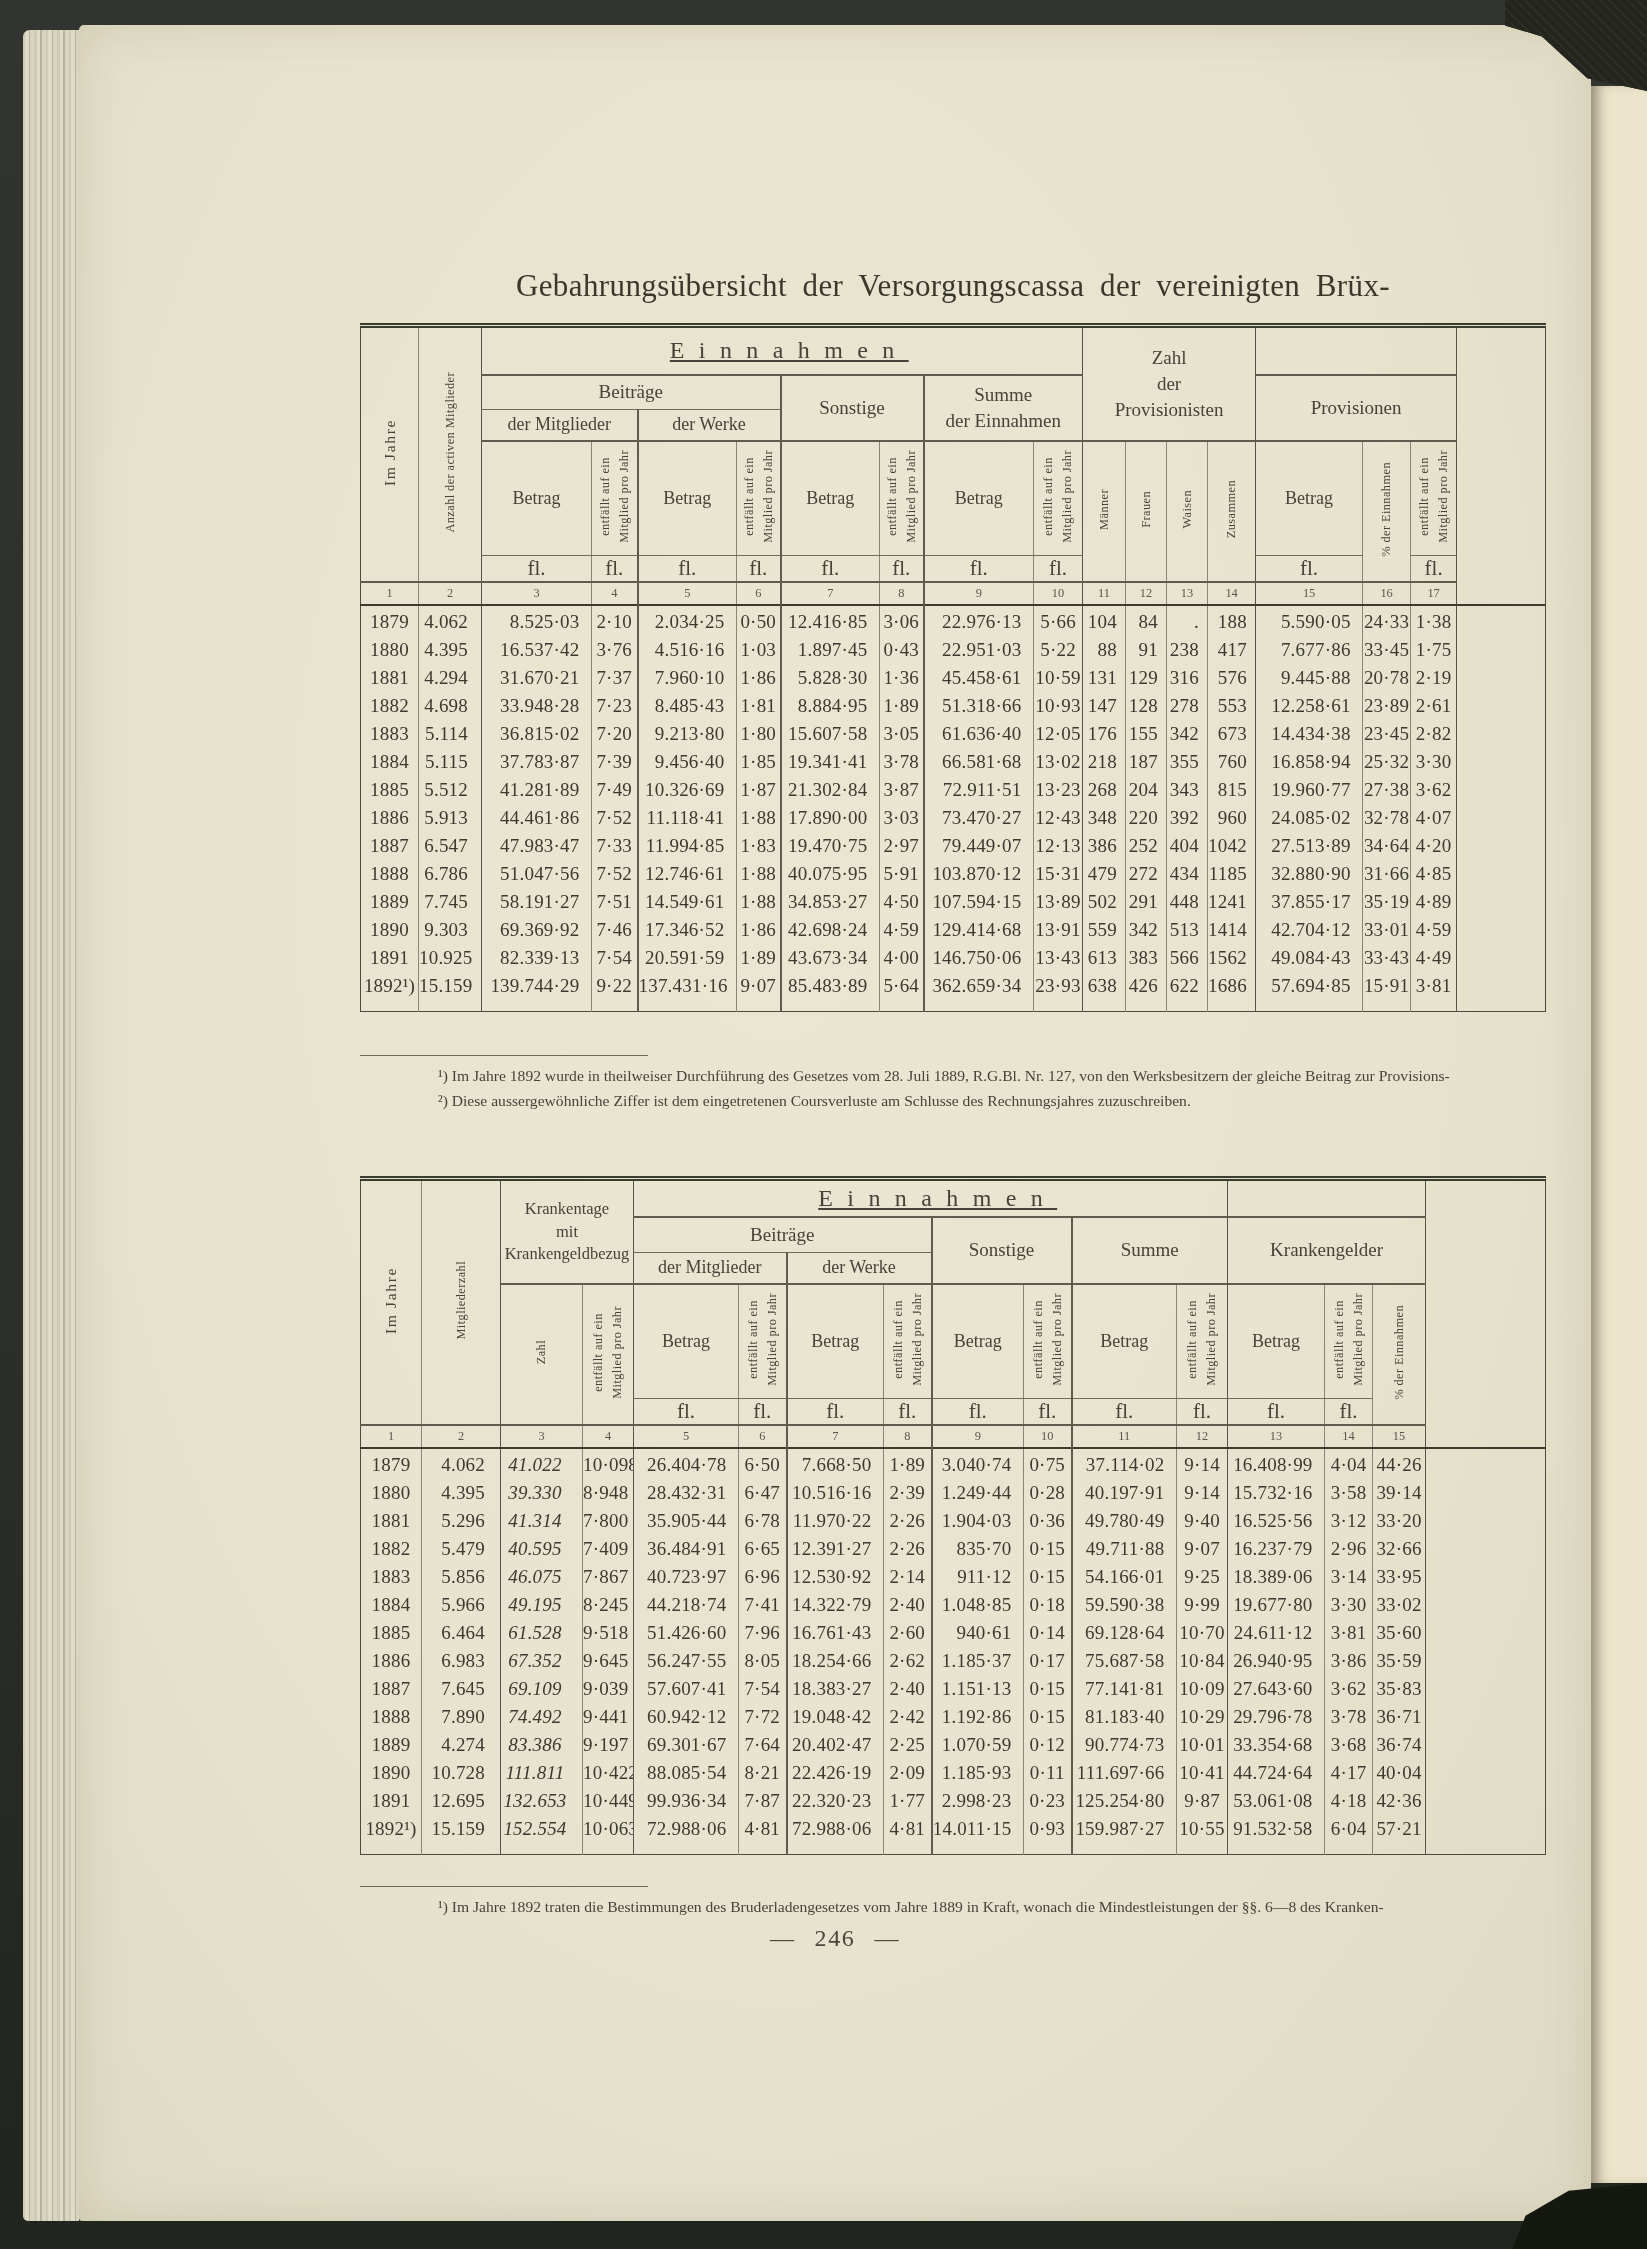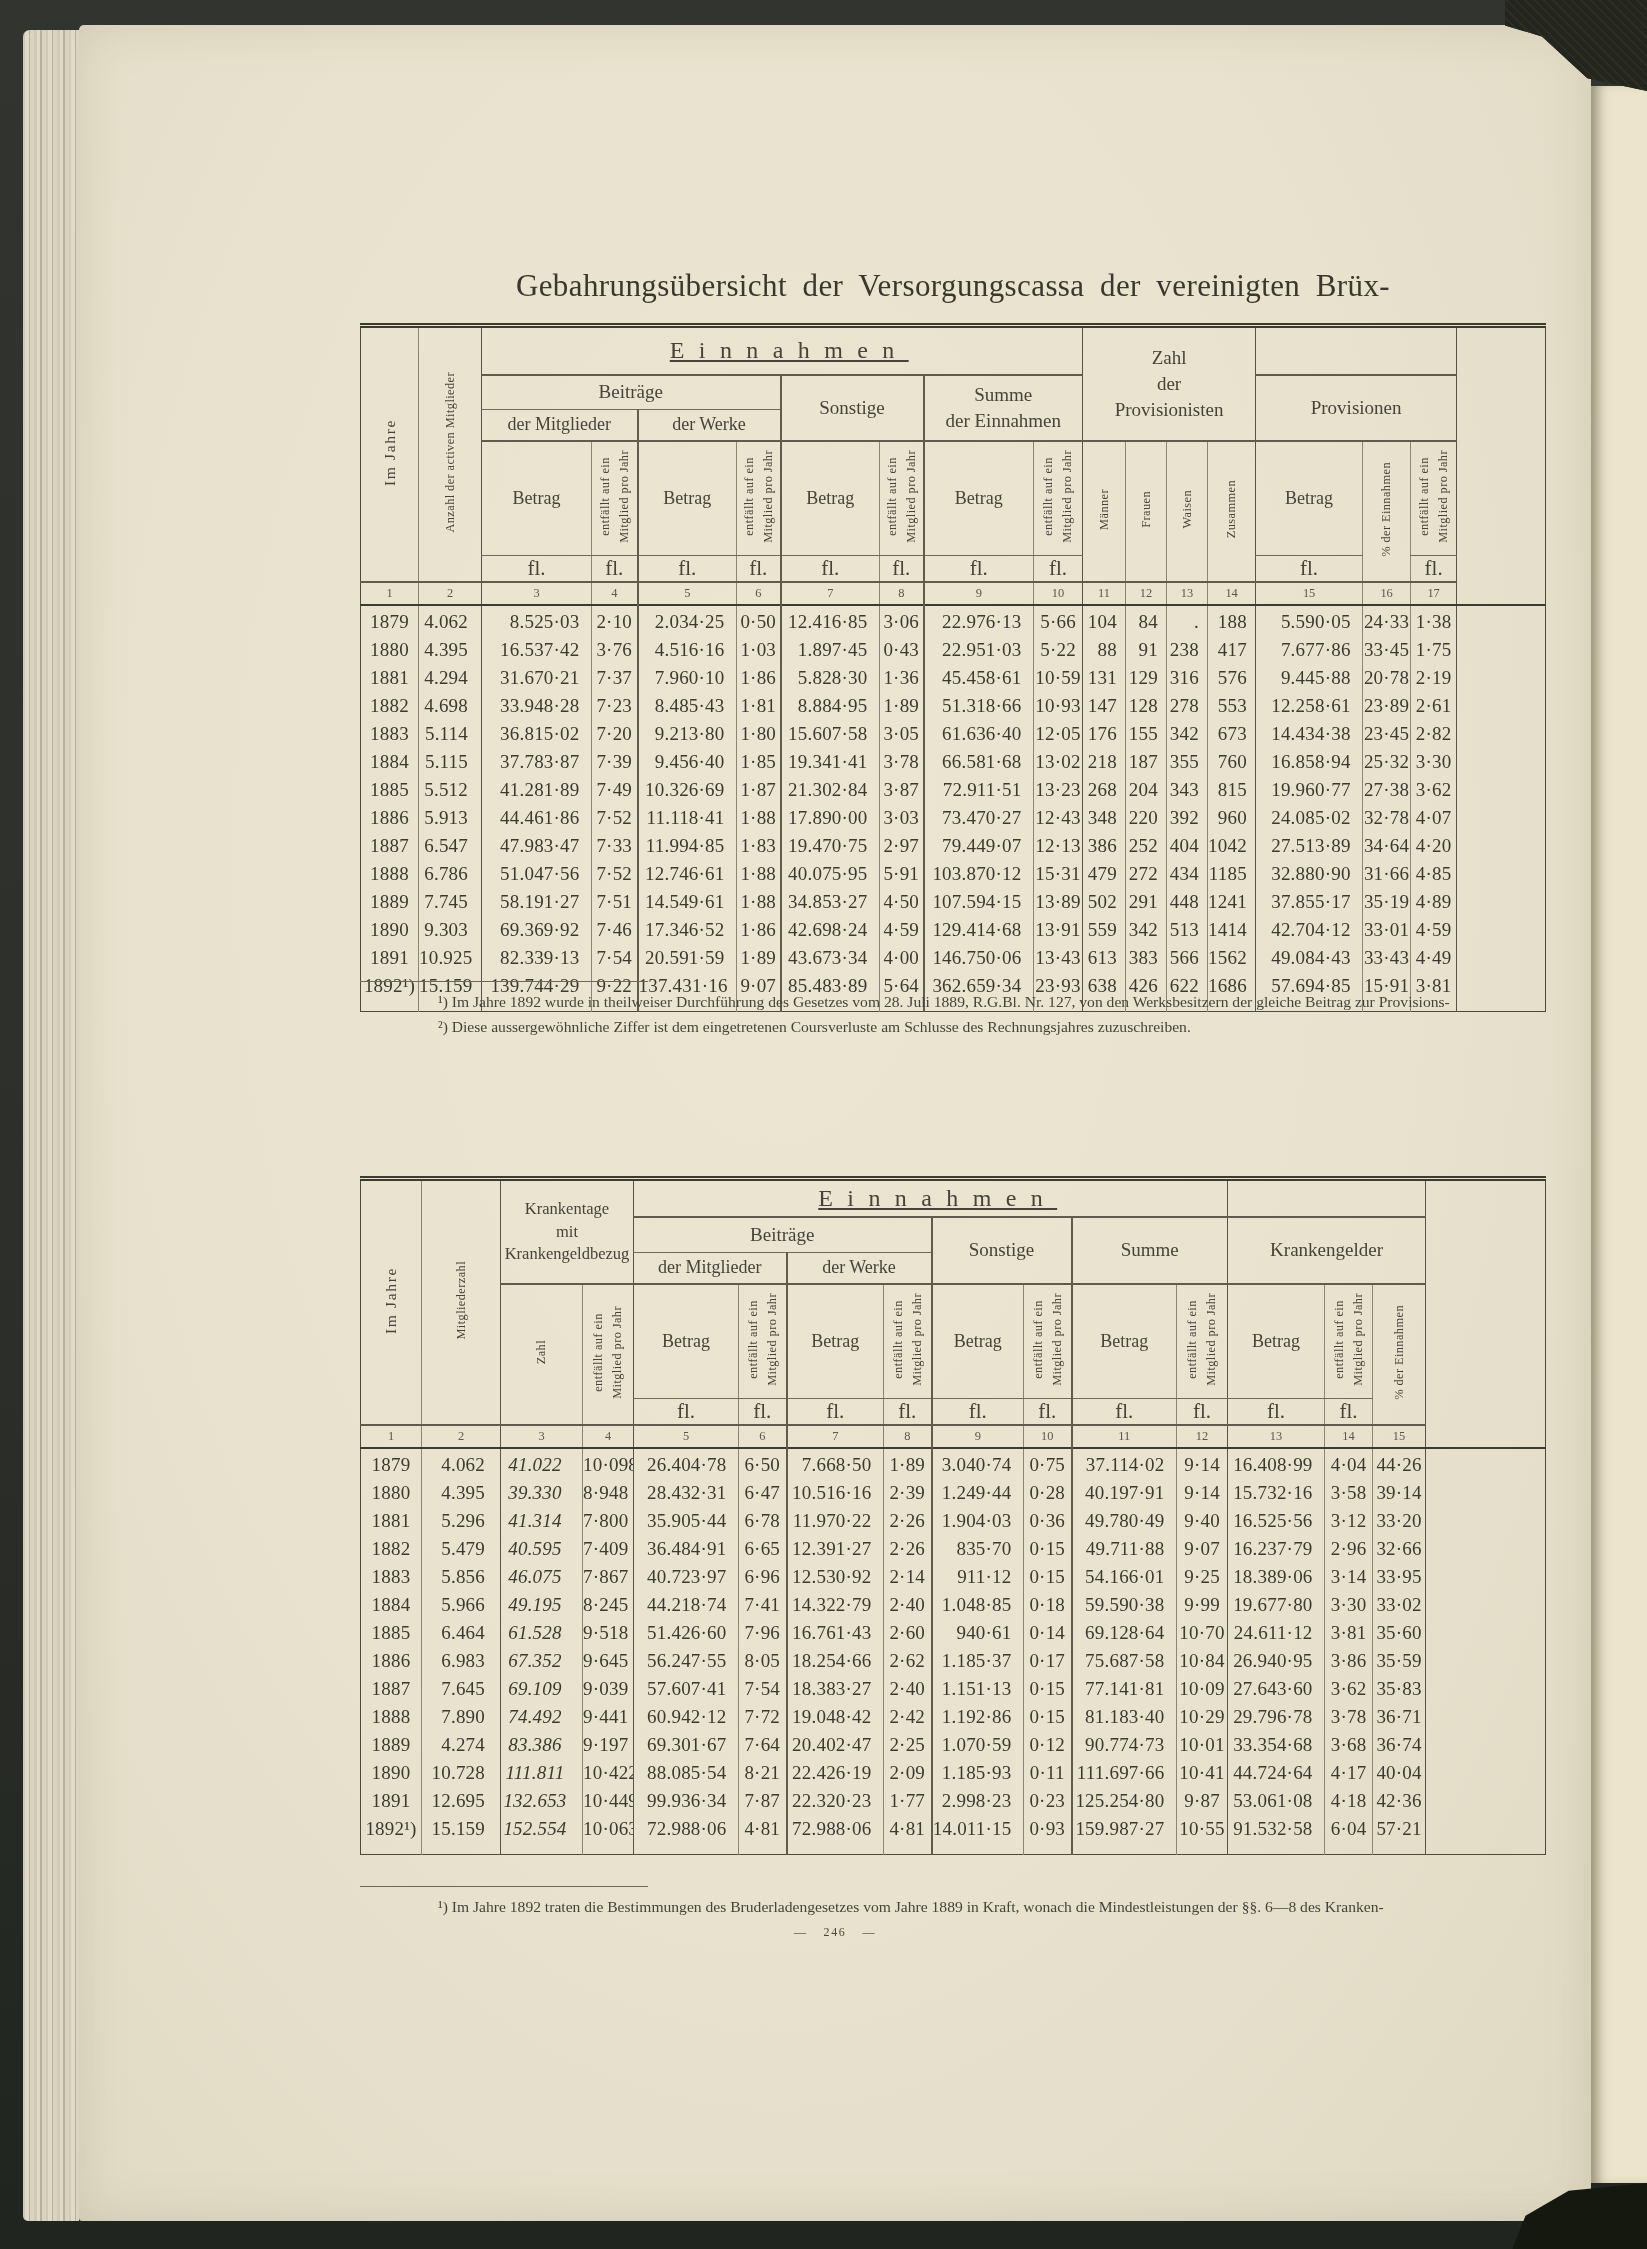--- a/index.html
+++ b/index.html
@@ -19,22 +19,22 @@
       background-image:repeating-linear-gradient(45deg,#23251e 0 5px,#2d2f22 5px 6.6px);}
   .corner-br{position:absolute;left:1512px;top:2174px;width:135px;height:76px;background:#14180f;
       clip-path:polygon(0 100%,10% 55%,42% 22%,100% 12%,100% 100%);}
   
   .title{position:absolute;left:360px;width:1186px;text-align:center;font-size:31px;color:#3a382c;
          letter-spacing:0.4px;word-spacing:7.4px;white-space:nowrap;}
   .title1{top:268px;} .title2{top:1122px;}
   .fnotes{position:absolute;left:360px;width:1202px;font-size:15.6px;color:#45443a;line-height:25px;}
   .fnotes .rule{width:288px;border-top:0.8px solid #6c695a;margin-bottom:6.6px;}
   .fnotes .fn{padding-left:78px;white-space:nowrap;}
-  .fnotes1{top:981px;} .fnotes2{top:1886px;}
-  .pagenum{position:absolute;left:79px;top:1925px;width:1512px;text-align:center;font-size:12px;
+  .fnotes1{top:1055px;} .fnotes2{top:1886px;}
+  .pagenum{position:absolute;left:79px;top:1925px;width:1512px;text-align:center;font-size:24px;
            letter-spacing:1.6px;word-spacing:11.5px;color:#4a483c;}
   
   .twrap{position:absolute;left:360px;}
   .t1wrap{top:323px;} .t2wrap{top:1176px;}
   table.dtable{border-collapse:collapse;table-layout:fixed;width:1186px;
       border-left:1.6px solid #4b4a3e;border-right:1.6px solid #4b4a3e;
       border-top:5.8px double #3c3b30;border-bottom:1.6px solid #4b4a3e;}
   col.cb1{border-left:0.8px solid #8a8673;}
   col.cb2{border-left:1.6px solid #55534a;}
   col.cbd{border-left:2.5px double #5f5c4e;}

